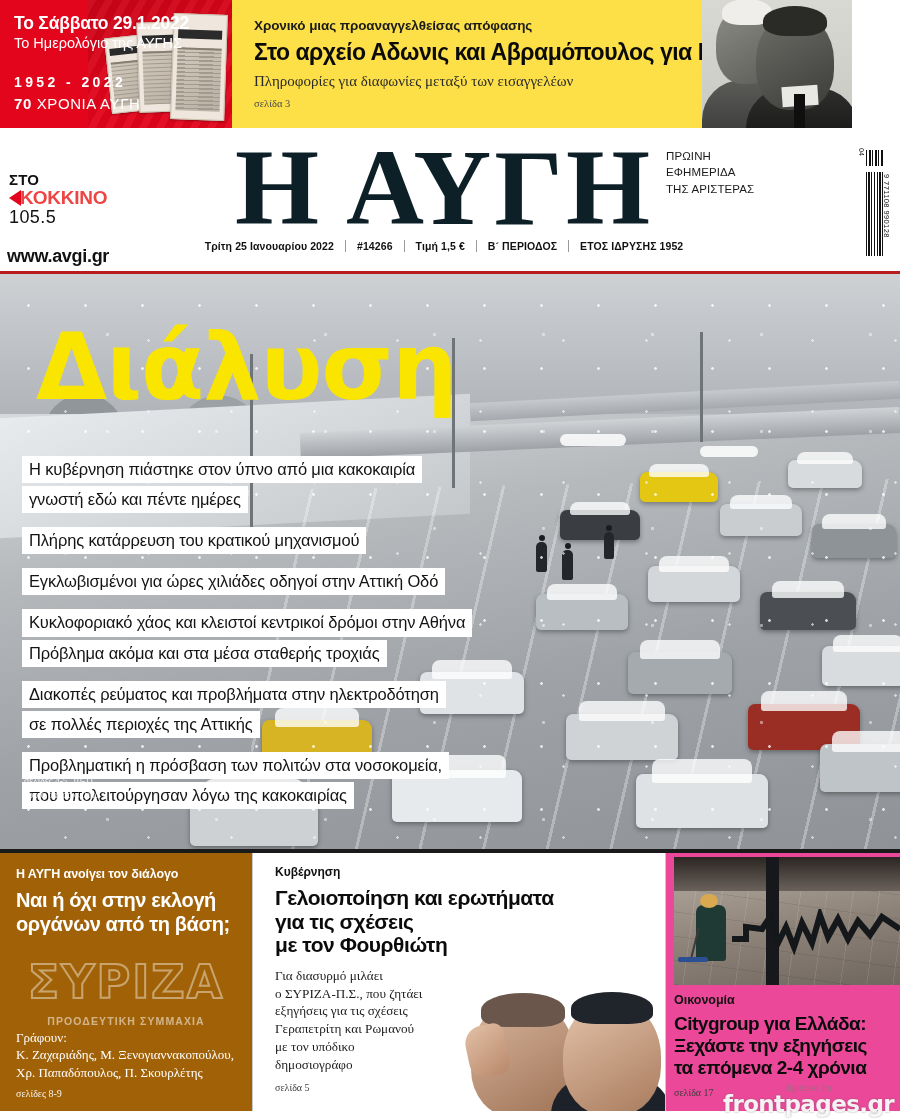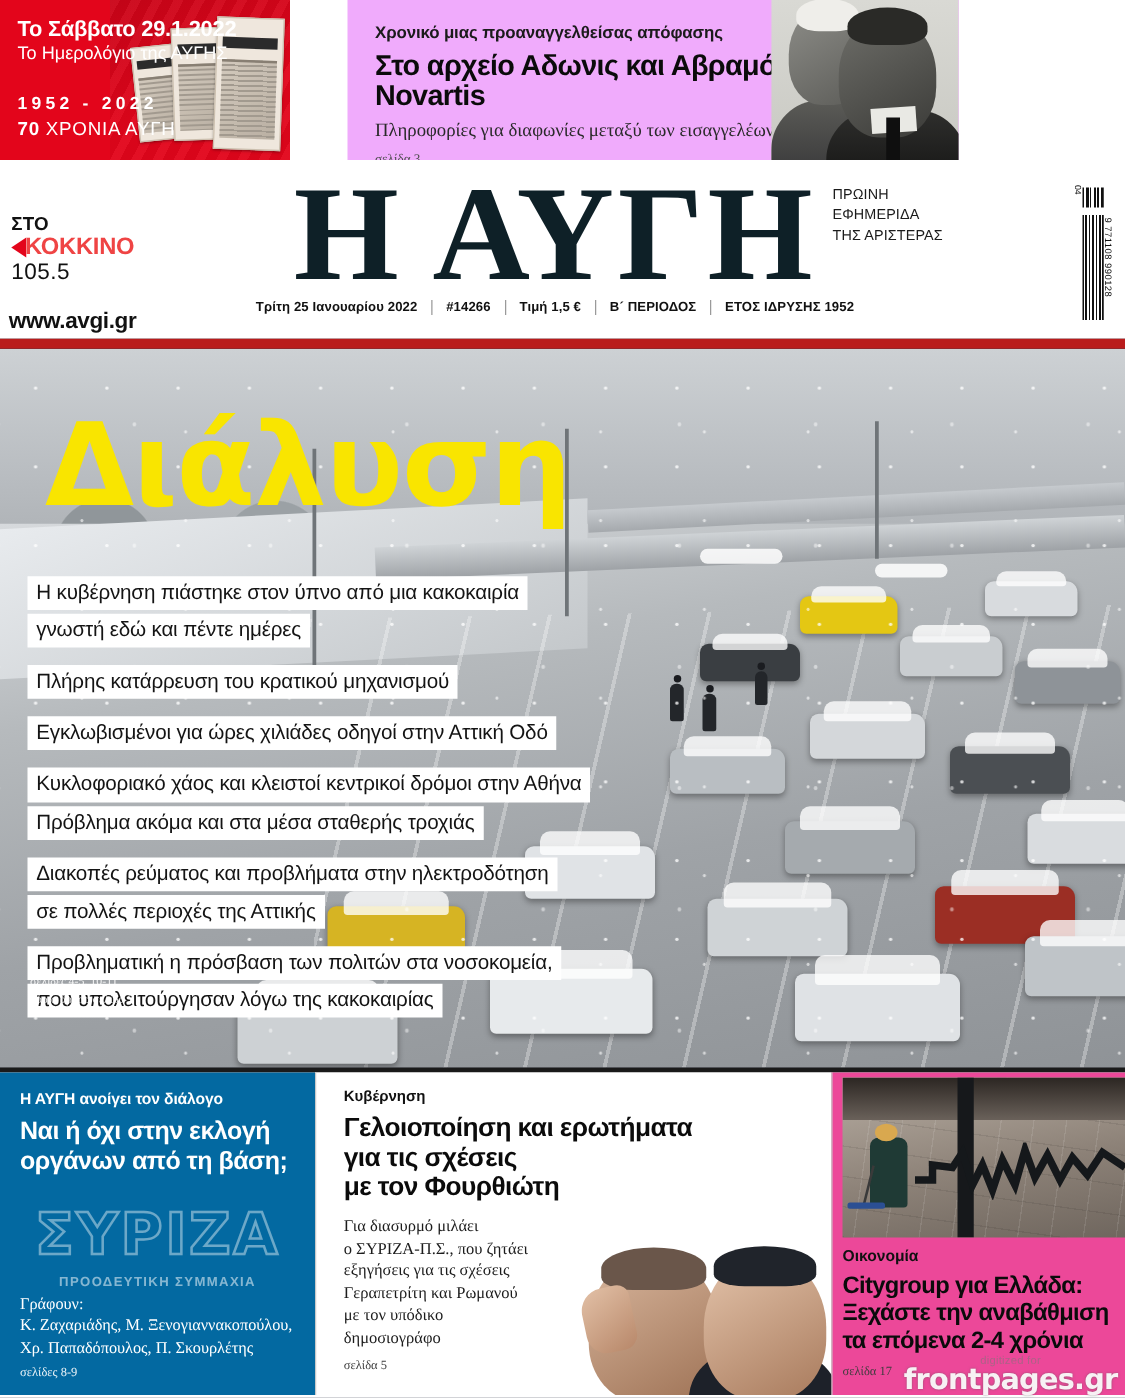--- a/index.html
+++ b/index.html
@@ -18,24 +18,23 @@
   .page {
     width: 900px;
     height: 1118px;
     position: relative;
     background: #fff;
   }
 
   
   .top-strip {
     display: flex;
-    width: 767px;
+    width: 852px;
     height: 130px;
     box-sizing: border-box;
-    gap: 46px;
   }
   .promo-box {
     width: 232px;
     height: 128px;
     background: #e3051b;
     position: relative;
     overflow: hidden;
     color: #fff;
     box-sizing: border-box;
     padding: 14px 0 0 14px;
@@ -117,21 +116,21 @@
     bottom: 16px;
     z-index: 2;
     font-size: 15px;
     letter-spacing: .6px;
   }
   .promo-anniv b { font-weight: bold; }
 
   .lead-box {
     flex: 1;
     height: 128px;
-    background: #f0abfc;
+    background: #fde047;
     position: relative;
     overflow: hidden;
     box-sizing: border-box;
     padding: 18px 0 0 22px;
   }
   .lead-kicker {
     font-size: 13.5px;
     font-weight: bold;
     color: #1b1b1b;
     letter-spacing: -0.1px;
@@ -341,22 +340,22 @@
   }
   .dateline span { padding: 0 11px; white-space: nowrap; letter-spacing: .1px; }
   .dateline span + span { border-left: 1px solid #9a9a9a; }
 
   
   .hero {
     position: relative;
     width: 900px;
     height: 575px;
     overflow: hidden;
-    background: #0f172a;
-    border-top: 8px solid #b91c1c;
+    background: #1d4ed8;
+    border-top: 3px solid #b91c1c;
   }
   .hero-photo { position: absolute; inset: 0; overflow: hidden; }
   .sky {
     position: absolute; left: 0; top: 0; width: 900px; height: 180px;
     background: linear-gradient(180deg, #cdd1d4 0%, #b9bdc1 55%, #a9adb1 100%);
   }
   .road {
     position: absolute; left: 0; top: 140px; width: 900px; height: 435px;
     background: linear-gradient(170deg, #d7dadd 0%, #b6babd 28%, #9fa3a7 60%, #8f9397 100%);
   }
@@ -485,21 +484,21 @@
   .bottom {
     position: relative;
     width: 900px;
     height: 262px;
     display: flex;
     border-top: 4px solid #1a1a1a;
     box-sizing: border-box;
   }
   .col-left {
     width: 252px;
-    background: #0369a1;
+    background: #a16207;
     position: relative;
     color: #fff;
     box-sizing: border-box;
     padding: 14px 16px 0 16px;
     overflow: hidden;
   }
   .cl-kicker { font-size: 12.5px; font-weight: bold; letter-spacing: -.1px; }
   .cl-title {
     font-size: 20px; font-weight: bold; line-height: 1.18;
     margin-top: 8px; letter-spacing: -.4px;
@@ -904,21 +903,21 @@
         <div class="cr-cleaner"></div>
         <div class="cr-mop">
           <div class="stick"></div>
           <div class="pad"></div>
         </div>
       </div>
       <div class="cr-body">
         <div class="cr-kicker">Οικονομία</div>
         <div class="cr-title">
           <div>Citygroup για Ελλάδα:</div>
-          <div>Ξεχάστε την αναβάθμιση</div>
+          <div>Ξεχάστε την εξηγήσεις</div>
           <div>τα επόμενα 2-4 χρόνια</div>
         </div>
         <div class="cr-page">σελίδα 17</div>
       </div>
     </div>
 
   </div>
 
   <div class="watermark">
     <div class="wm-small">digitized for</div>

